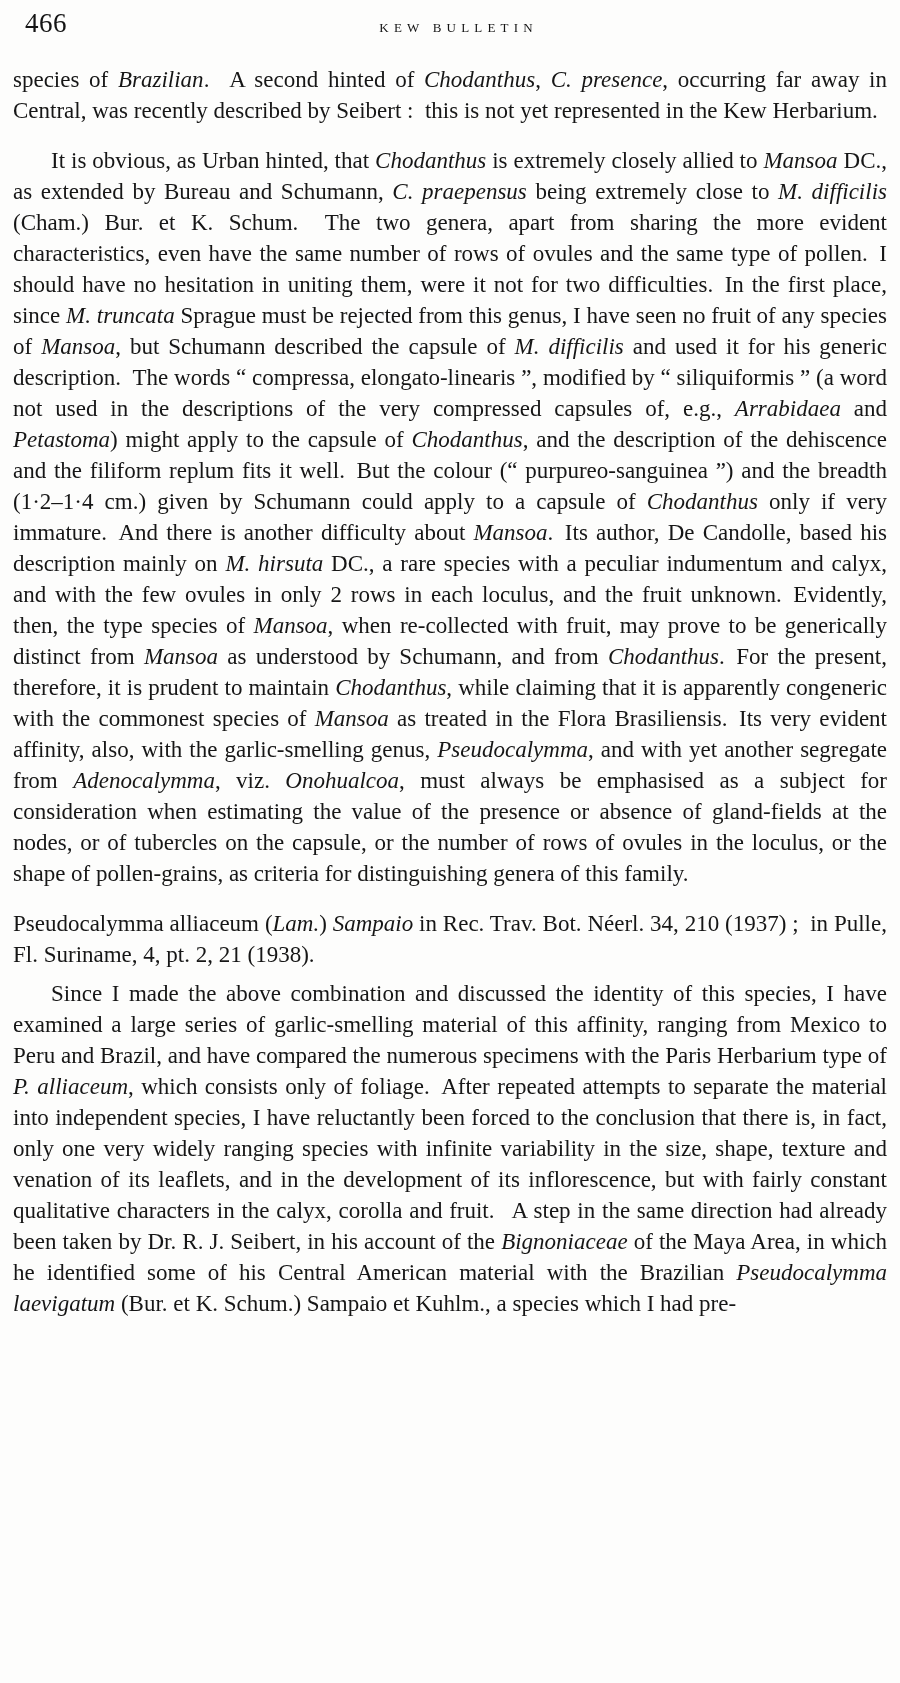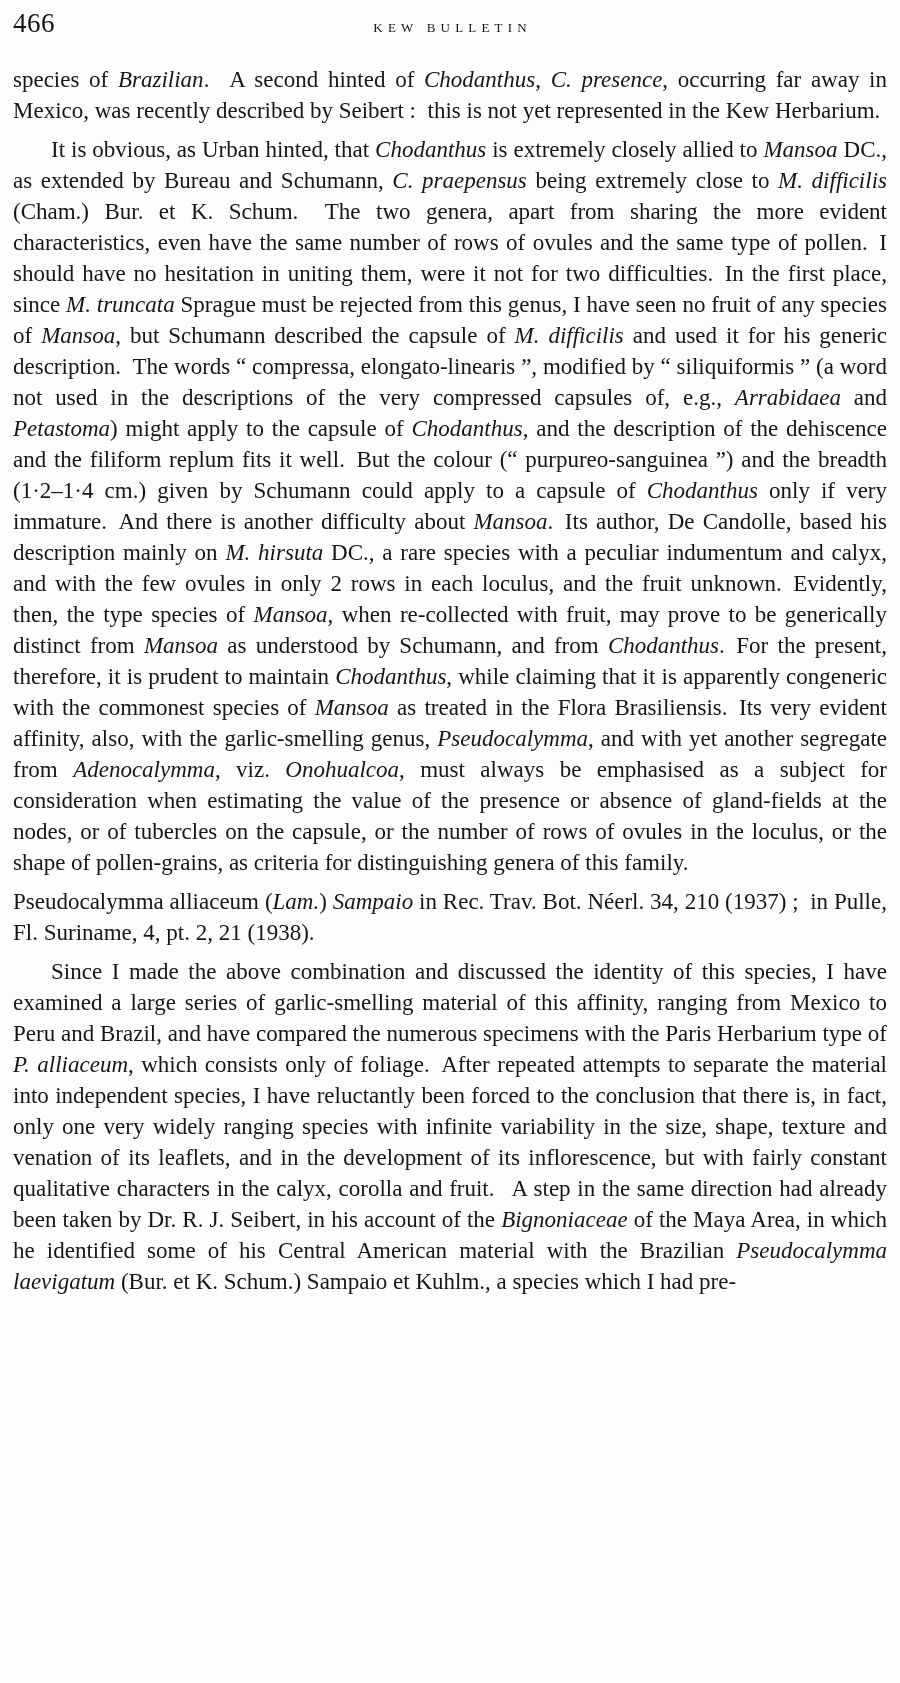--- a/index.html
+++ b/index.html
@@ -15,20 +15,21 @@
     height: 1683px;
     background: #fdfdfc;
     padding: 6px 13px 0 13px;
     overflow: hidden;
   }
   .page-header {
     display: grid;
     grid-template-columns: 1fr auto 1fr;
     align-items: baseline;
     padding-top: 2px;
+    margin-left: 12px;
   }
   .page-number {
     font-size: 27px;
     letter-spacing: 0.5px;
   }
   .journal-title {
     font-size: 13px;
     letter-spacing: 0.40em;
     white-space: nowrap;
     text-align: center;
@@ -36,35 +37,35 @@
   }
   .page-body {
     margin-top: 25px;
     font-size: 23px;
     line-height: 31px;
     text-align: justify;
     color: #161616;
   }
   p.para { margin: 0; }
   p.para.indent { text-indent: 38px; }
-  p.para + p.para { margin-top: 8px; }
+  p.para + p.para { margin-top: 19px; }
   p.para.reference { margin-top: 27px; }
   p.para.reference + p.para { margin-top: 8px; }
   .italic { font-style: italic; }
   .bold { font-weight: normal; }
 </style>
 </head>
 <body>
 
 <div class="page">
   <header class="page-header">
     <span class="page-number">466</span>
     <span class="journal-title">KEW BULLETIN</span>
     <span class="header-spacer"></span>
   </header>
 
   <main class="page-body">
-      <p class="para"><span>species of </span><span class="italic">Brazilian</span><span>.  A second hinted of </span><span class="italic">Chodanthus</span><span>, </span><span class="italic">C. presence</span><span>, occurring far away in Mexico, was recently described by Seibert : this is not yet represented in the Kew Herbarium.</span></p>
+      <p class="para"><span>species of </span><span class="italic">Brazilian</span><span>.  A second hinted of </span><span class="italic">Chodanthus</span><span>, </span><span class="italic">C. presence</span><span>, occurring far away in Central, was recently described by Seibert : this is not yet represented in the Kew Herbarium.</span></p>
       <p class="para indent"><span>It is obvious, as Urban hinted, that </span><span class="italic">Chodanthus</span><span> is extremely closely allied to </span><span class="italic">Mansoa</span><span> DC., as extended by Bureau and Schumann, </span><span class="italic">C. praepensus</span><span> being extremely close to </span><span class="italic">M. difficilis</span><span> (Cham.) Bur. et K. Schum.  The two genera, apart from sharing the more evident characteristics, even have the same number of rows of ovules and the same type of pollen. I should have no hesitation in uniting them, were it not for two difficulties. In the first place, since </span><span class="italic">M. truncata</span><span> Sprague must be rejected from this genus, I have seen no fruit of any species of </span><span class="italic">Mansoa</span><span>, but Schumann described the capsule of </span><span class="italic">M. difficilis</span><span> and used it for his generic description. The words “ compressa, elongato-linearis ”, modified by “ siliquiformis ” (a word not used in the descriptions of the very compressed capsules of, e.g., </span><span class="italic">Arrabidaea</span><span> and </span><span class="italic">Petastoma</span><span>) might apply to the capsule of </span><span class="italic">Chodanthus</span><span>, and the description of the dehiscence and the filiform replum fits it well. But the colour (“ purpureo-sanguinea ”) and the breadth (1·2–1·4 cm.) given by Schumann could apply to a capsule of </span><span class="italic">Chodanthus</span><span> only if very immature. And there is another difficulty about </span><span class="italic">Mansoa</span><span>. Its author, De Candolle, based his description mainly on </span><span class="italic">M. hirsuta</span><span> DC., a rare species with a peculiar indumentum and calyx, and with the few ovules in only 2 rows in each loculus, and the fruit unknown. Evidently, then, the type species of </span><span class="italic">Mansoa</span><span>, when re-collected with fruit, may prove to be generically distinct from </span><span class="italic">Mansoa</span><span> as understood by Schumann, and from </span><span class="italic">Chodanthus</span><span>. For the present, therefore, it is prudent to maintain </span><span class="italic">Chodanthus</span><span>, while claiming that it is apparently congeneric with the commonest species of </span><span class="italic">Mansoa</span><span> as treated in the Flora Brasiliensis. Its very evident affinity, also, with the garlic-smelling genus, </span><span class="italic">Pseudocalymma</span><span>, and with yet another segregate from </span><span class="italic">Adenocalymma</span><span>, viz. </span><span class="italic">Onohualcoa</span><span>, must always be emphasised as a subject for consideration when estimating the value of the presence or absence of gland-fields at the nodes, or of tubercles on the capsule, or the number of rows of ovules in the loculus, or the shape of pollen-grains, as criteria for distinguishing genera of this family.</span></p>
       <p class="para reference"><span class="bold">Pseudocalymma alliaceum</span><span> (</span><span class="italic">Lam.</span><span>) </span><span class="italic">Sampaio</span><span> in Rec. Trav. Bot. Néerl. </span><span class="bold">34,</span><span> 210 (1937) ; in Pulle, Fl. Suriname, </span><span class="bold">4,</span><span> pt. 2, 21 (1938).</span></p>
       <p class="para indent"><span>Since I made the above combination and discussed the identity of this species, I have examined a large series of garlic-smelling material of this affinity, ranging from Mexico to Peru and Brazil, and have compared the numerous specimens with the Paris Herbarium type of </span><span class="italic">P. alliaceum</span><span>, which consists only of foliage. After repeated attempts to separate the material into independent species, I have reluctantly been forced to the conclusion that there is, in fact, only one very widely ranging species with infinite variability in the size, shape, texture and venation of its leaflets, and in the development of its inflorescence, but with fairly constant qualitative characters in the calyx, corolla and fruit.  A step in the same direction had already been taken by Dr. R. J. Seibert, in his account of the </span><span class="italic">Bignoniaceae</span><span> of the Maya Area, in which he identified some of his Central American material with the Brazilian </span><span class="italic">Pseudocalymma laevigatum</span><span> (Bur. et K. Schum.) Sampaio et Kuhlm., a species which I had pre-</span></p>
     </main>
 </div>
 
 </body></html>

